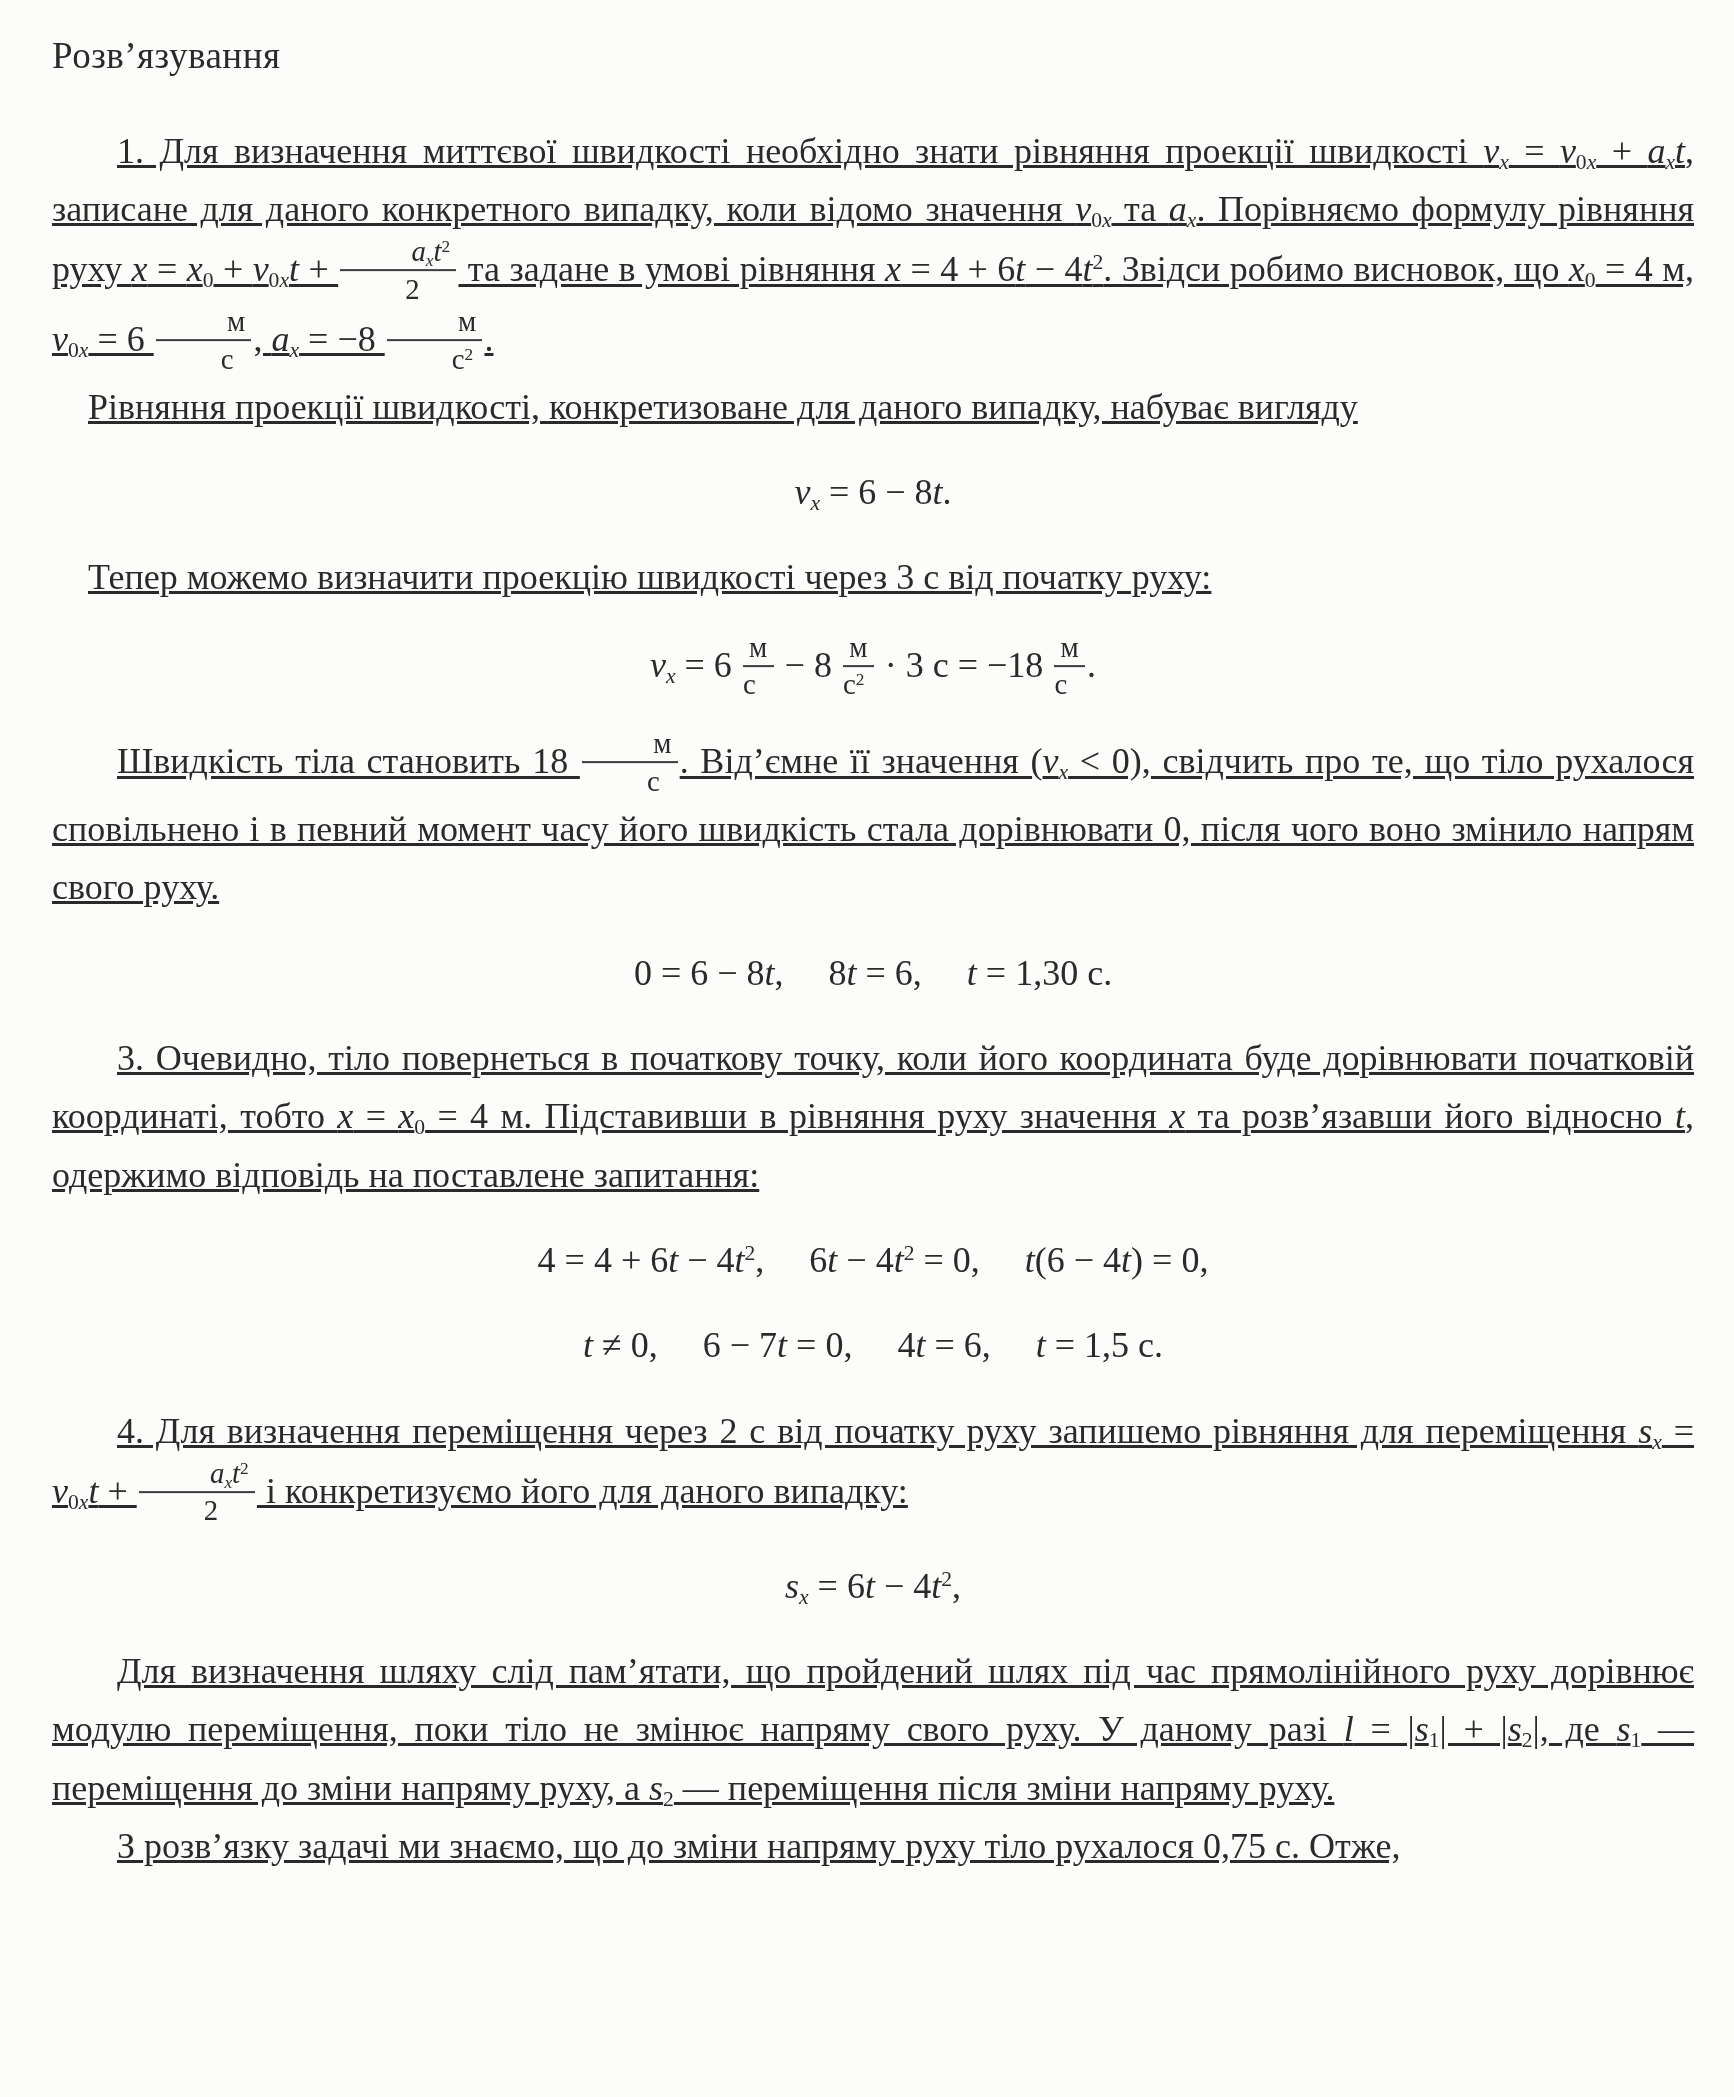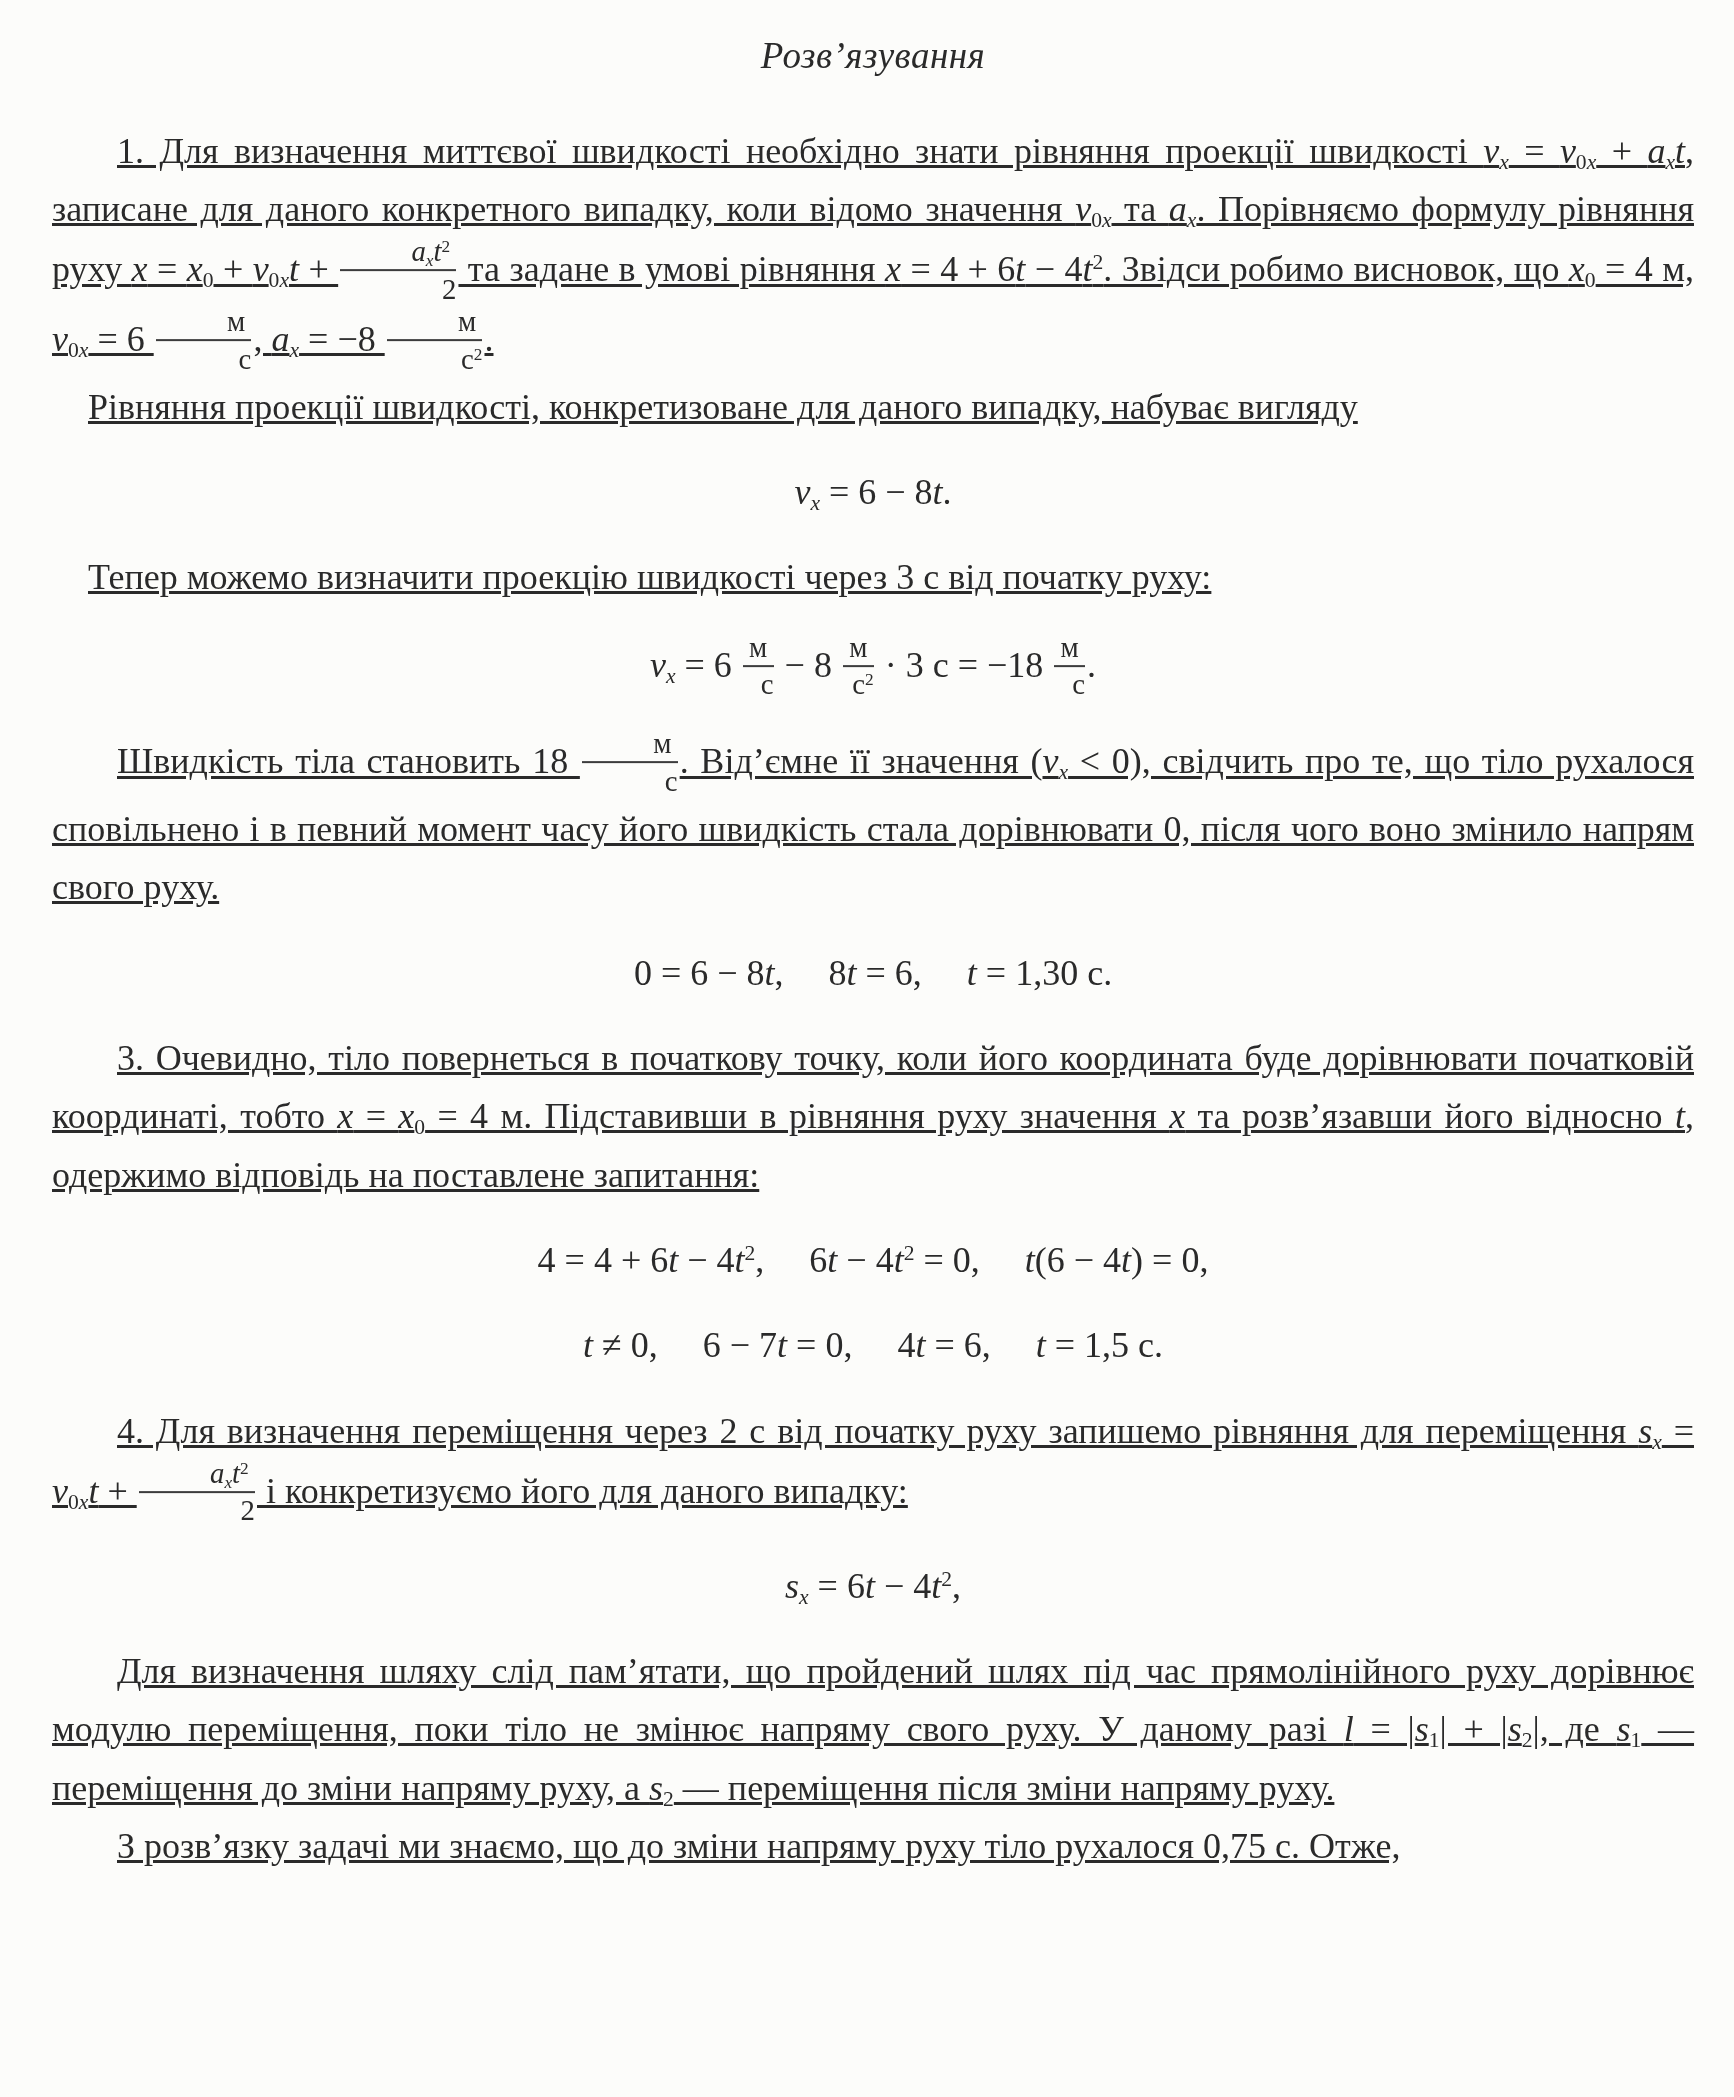--- a/index.html
+++ b/index.html
@@ -5,32 +5,32 @@
 <style>
   html,body{margin:0;padding:0;background:#f4f4f1;}
   .page{
     width:1735px; min-height:2097px; box-sizing:border-box;
     background:#fcfcfa; color:#2a2a2a;
     font-family:"Liberation Serif","DejaVu Serif",serif;
     font-size:36px; line-height:1.62;
     padding:20.7px 41px 47px 52px;
   }
   .doc-title{
-    text-align:center; font-style:italic; font-weight:normal;
+    text-align:left; font-weight:normal;
     font-size:37px; margin:5.2px 0 36px 0; letter-spacing:0.5px;
   }
   p.body{margin:0; text-align:justify; text-indent:65px;text-decoration:underline;}
   p.noind{text-indent:0;margin-left:36px;}
   .eq{text-align:center; margin:27px 0; white-space:nowrap;}
   .eq.tight{margin-top:3.1px;}
   .it{font-style:italic;}
   sub{font-size:0.6em; vertical-align:-0.28em; line-height:0;}
   sup{font-size:0.6em; vertical-align:0.55em; line-height:0;}
   .frac{
-    display:inline-block; vertical-align:middle; text-align:right;
+    display:inline-block; vertical-align:middle; text-align:left;
     line-height:1.12; font-size:0.8em; padding:0 2.1px;
     transform:translateY(-0.1em);
   }
   .frac .num{display:block; border-bottom:2.1px solid #3c3c3c; padding:0 6.2px 1.6px;}
   .frac .den{display:block; padding-top:1.6px;}
 </style>
 </head>
 <body>
 
 <div class="page">

